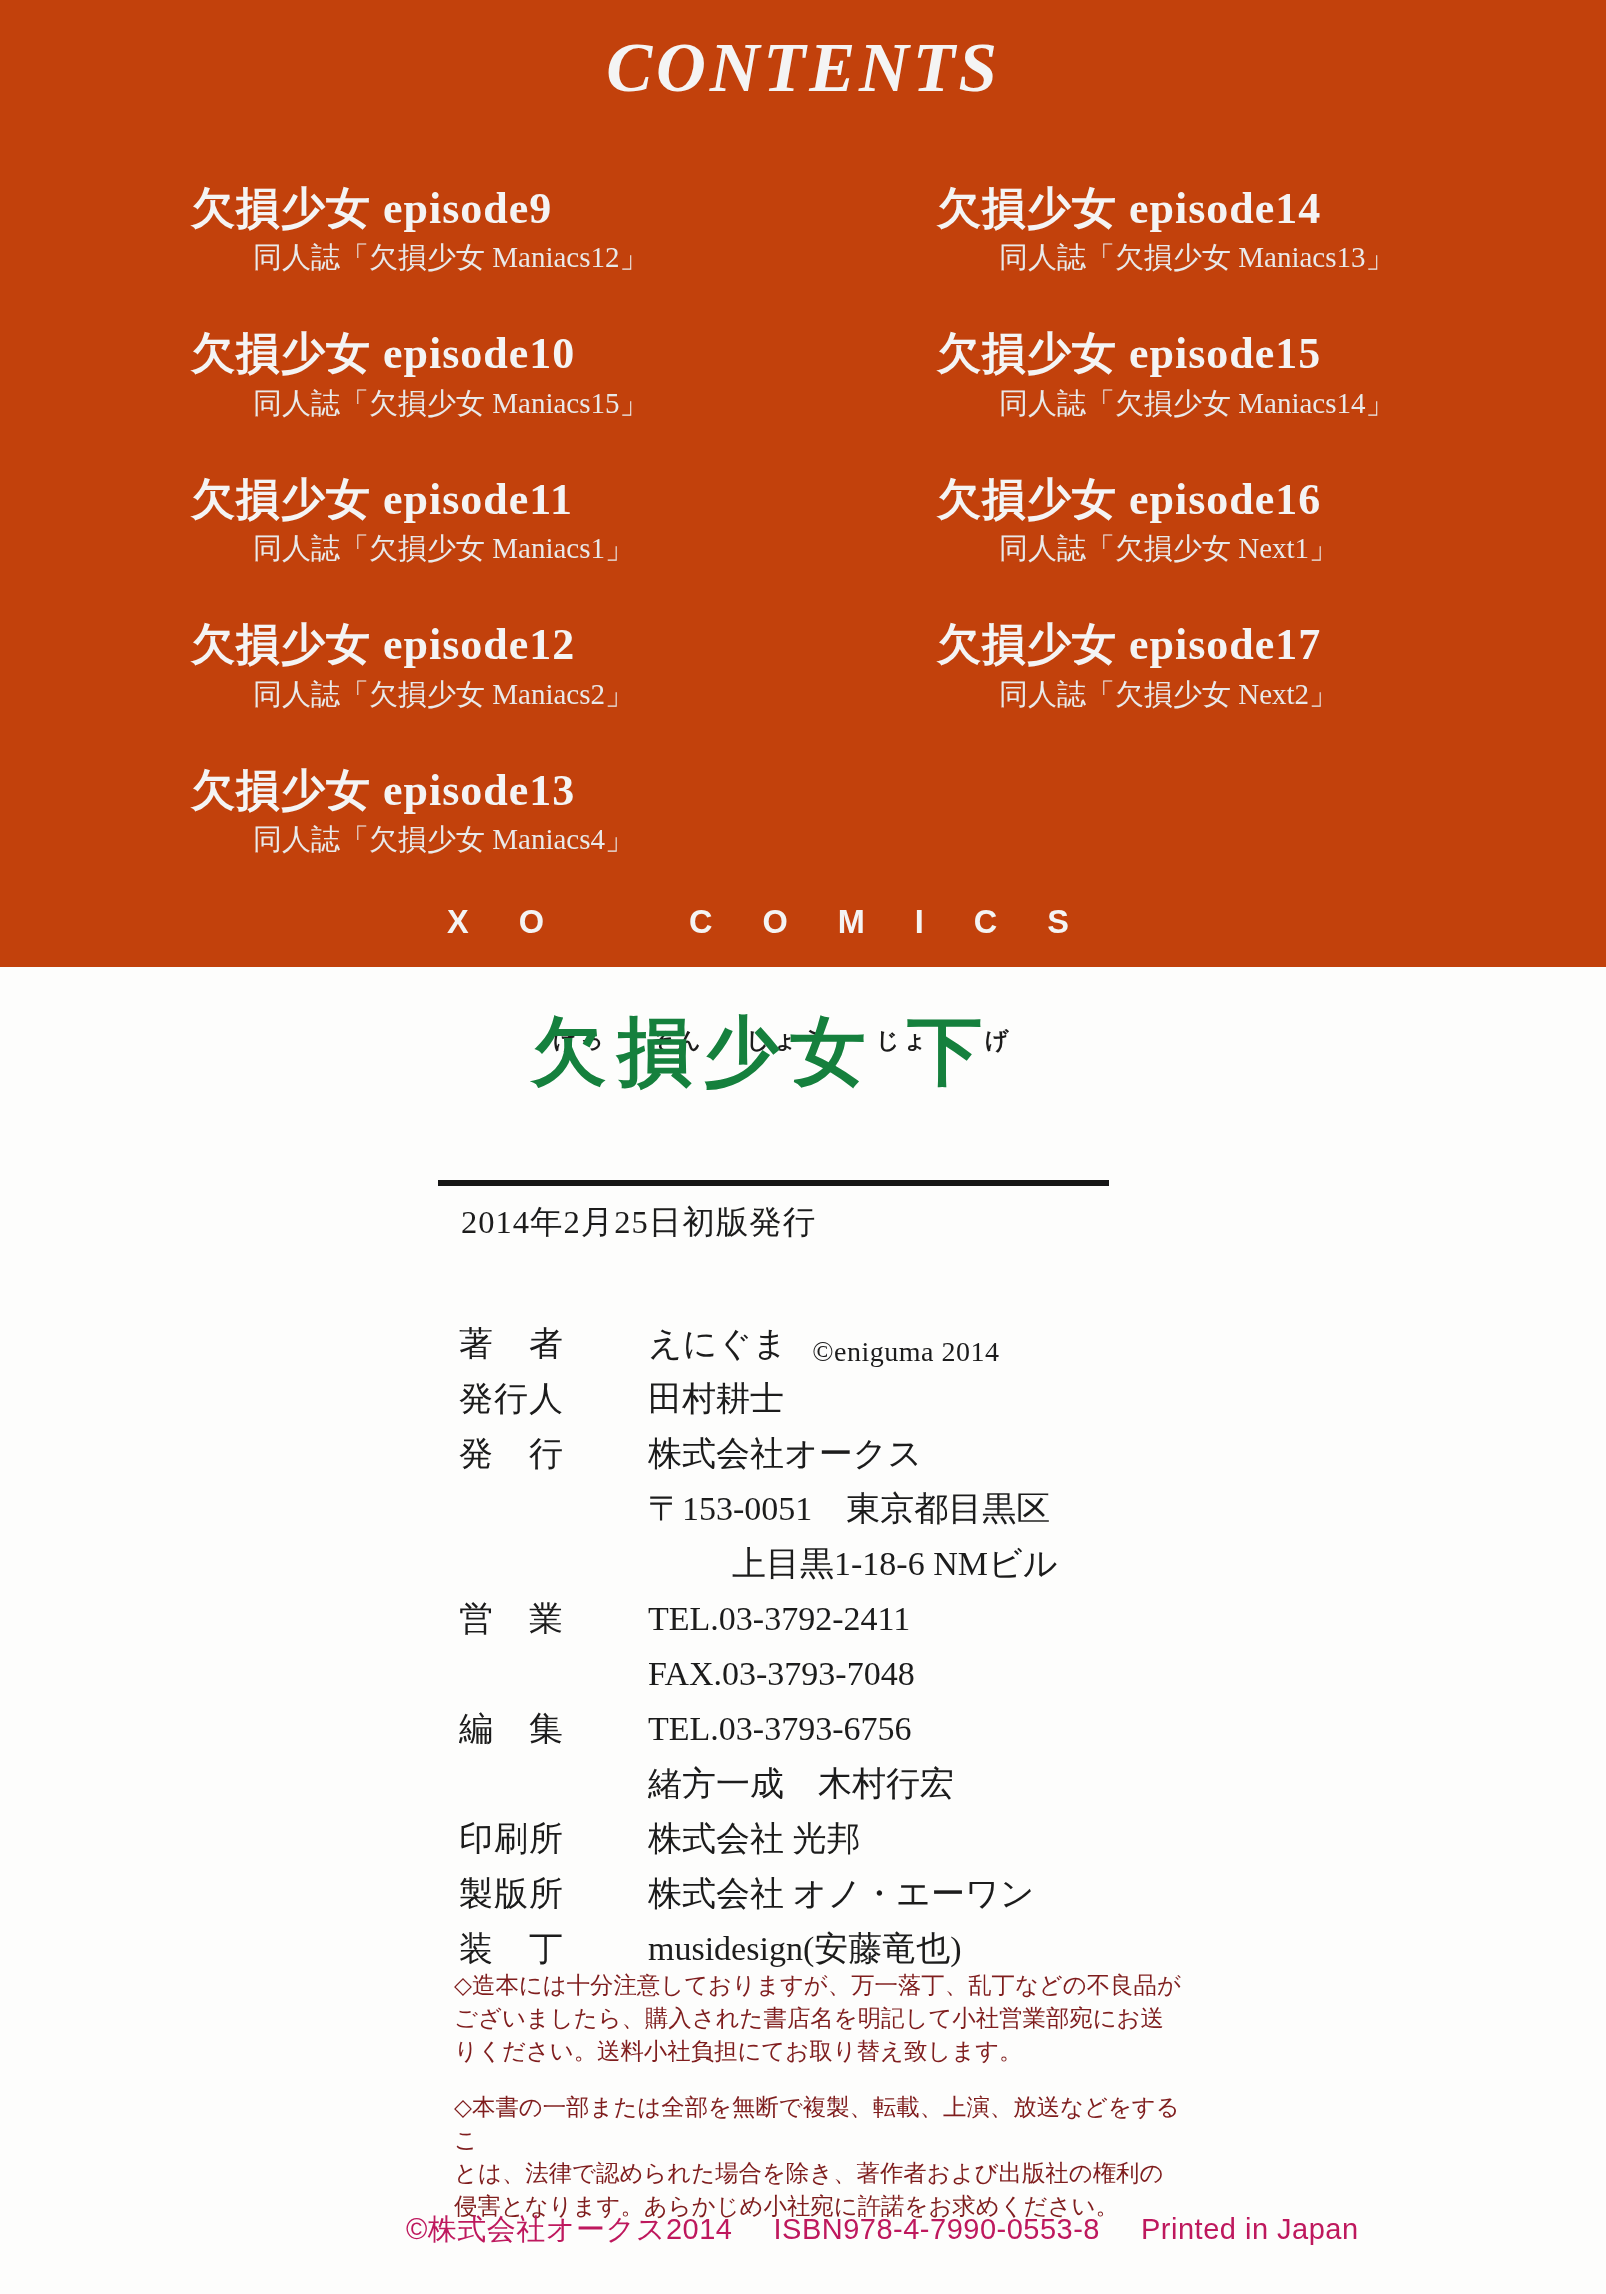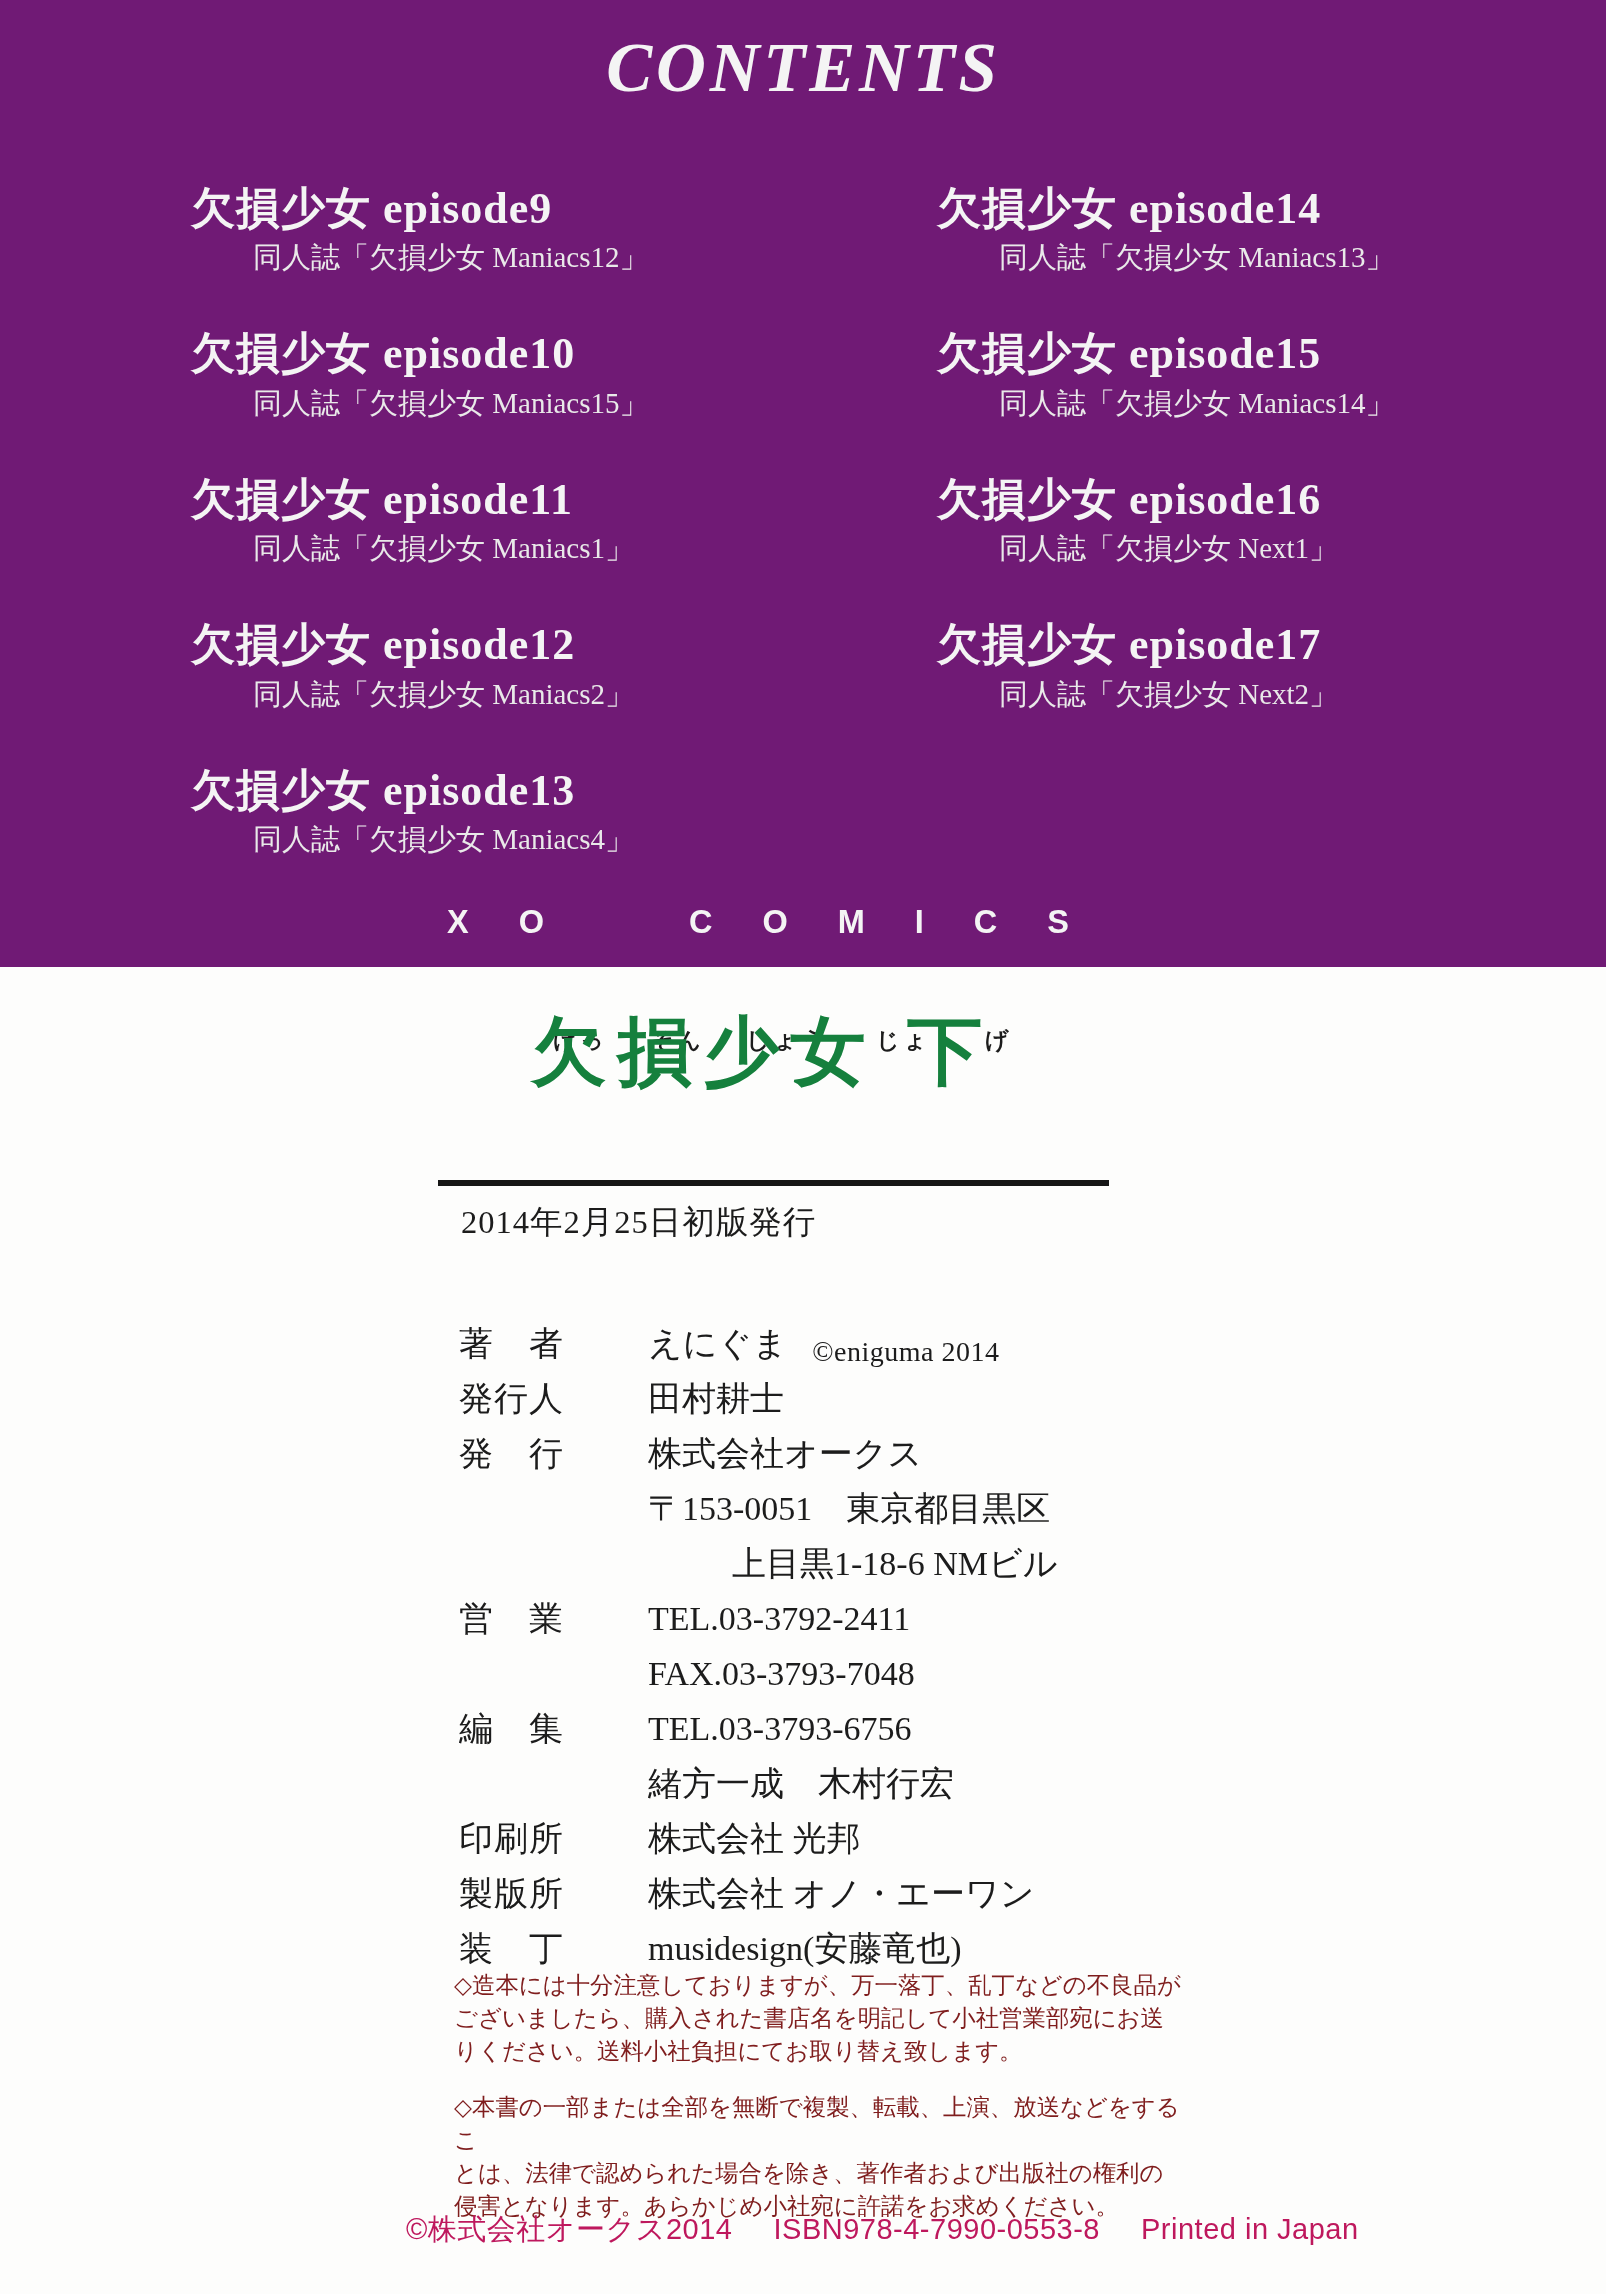--- a/index.html
+++ b/index.html
@@ -8,21 +8,21 @@
     width:1607px;height:2294px;
     background:#fdfdfc;
     overflow:hidden;
     font-family:"Liberation Serif","DejaVu Serif",serif;
     color:#1c1c1c;
   }
 
   
   .toc{
     position:absolute;left:0;top:0;width:1607px;height:967px;
-    background:#701a75;color:#f4f4f4;
+    background:#c2410c;color:#f4f4f4;
   }
   .toc-title{
     position:absolute;left:0;right:0;top:29px;margin:0;
     text-align:center;
     font-family:"Liberation Serif","DejaVu Serif",serif;
     font-style:italic;font-weight:bold;
     font-size:69px;letter-spacing:3.8px;
   }
   .toc-col{position:absolute;top:187px;width:612px;}
   .toc-col.left{left:191px;}

